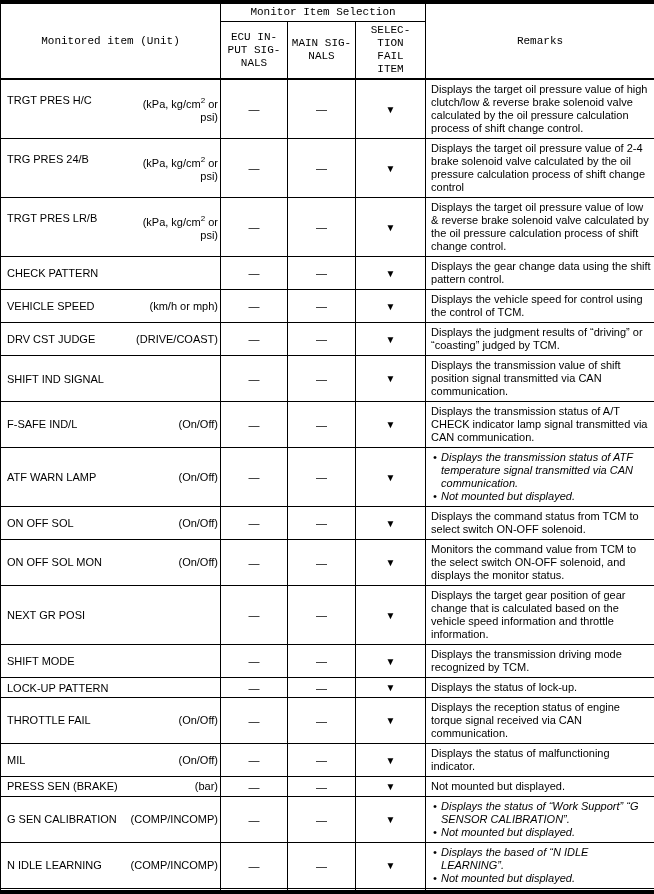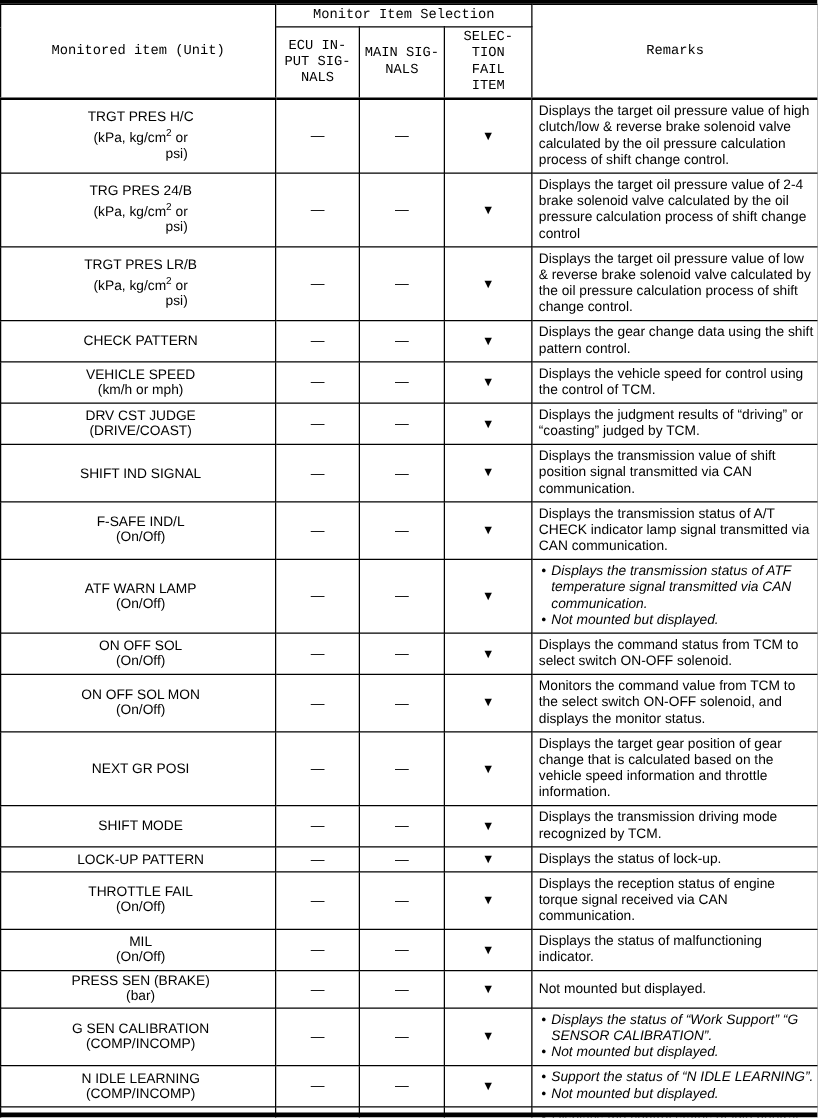--- a/index.html
+++ b/index.html
@@ -18,21 +18,21 @@
   col.c-ecu { width: 67px; }
   col.c-main { width: 68px; }
   col.c-sel { width: 70px; }
   col.c-rem { width: 229px; }
   th, td { border: 1px solid #000; vertical-align: middle; padding: 0; }
   thead th { font-weight: normal; line-height: 13px; font-family: Liberation Mono, monospace; }
   th.group-head { height: 17px; }
   th.sub-head { white-space: pre-line; padding: 2px 1px; }
   th.hb { border-bottom: 2px solid #000; }
   td.item-cell { padding: 2px 2px 2px 6px; }
-  .item-flex { display: flex; justify-content: space-between; align-items: center; width: 100%; flex-direction: column; }
+  .item-flex { display: flex; justify-content: space-between; width: 100%; }
   .item-name { white-space: nowrap; letter-spacing: 0; }
   .item-unit { text-align: right; white-space: pre-line; line-height: 13px; }
   sup.unit-sup { font-size: 8px; }
   td.dash-cell, td.sel-cell { text-align: center; }
   td.sel-cell { font-size: 10px; }
   td.remark-cell { padding: 3px 3px 3px 5px; line-height: 13px; margin-left: 13px; }
   .bullet { position: relative; padding-left: 10px; font-style: italic; }
   .bullet::before { content: "\2022"; position: absolute; left: 2px; top: 0; }
 </style>
 </head>
@@ -314,21 +314,21 @@
       <td class="item-cell">
             <div class="item-flex">
               <span class="item-name">N IDLE LEARNING</span>
               <span class="item-unit"><span>(COMP/INCOMP)</span></span>
             </div>
           </td>
       <td class="dash-cell">—</td>
       <td class="dash-cell">—</td>
       <td class="sel-cell">▼</td>
       <td class="remark-cell">
-        <div class="bullet">Support the status of “N IDLE LEARNING”.</div>
+        <div class="bullet">Displays the based of “N IDLE LEARNING”.</div>
         <div class="bullet">Not mounted but displayed.</div>
       </td>
     </tr>
 
     <tr>
       <td class="item-cell"></td>
       <td class="dash-cell">—</td>
       <td class="dash-cell">—</td>
       <td class="sel-cell">▼</td>
       <td class="remark-cell">

